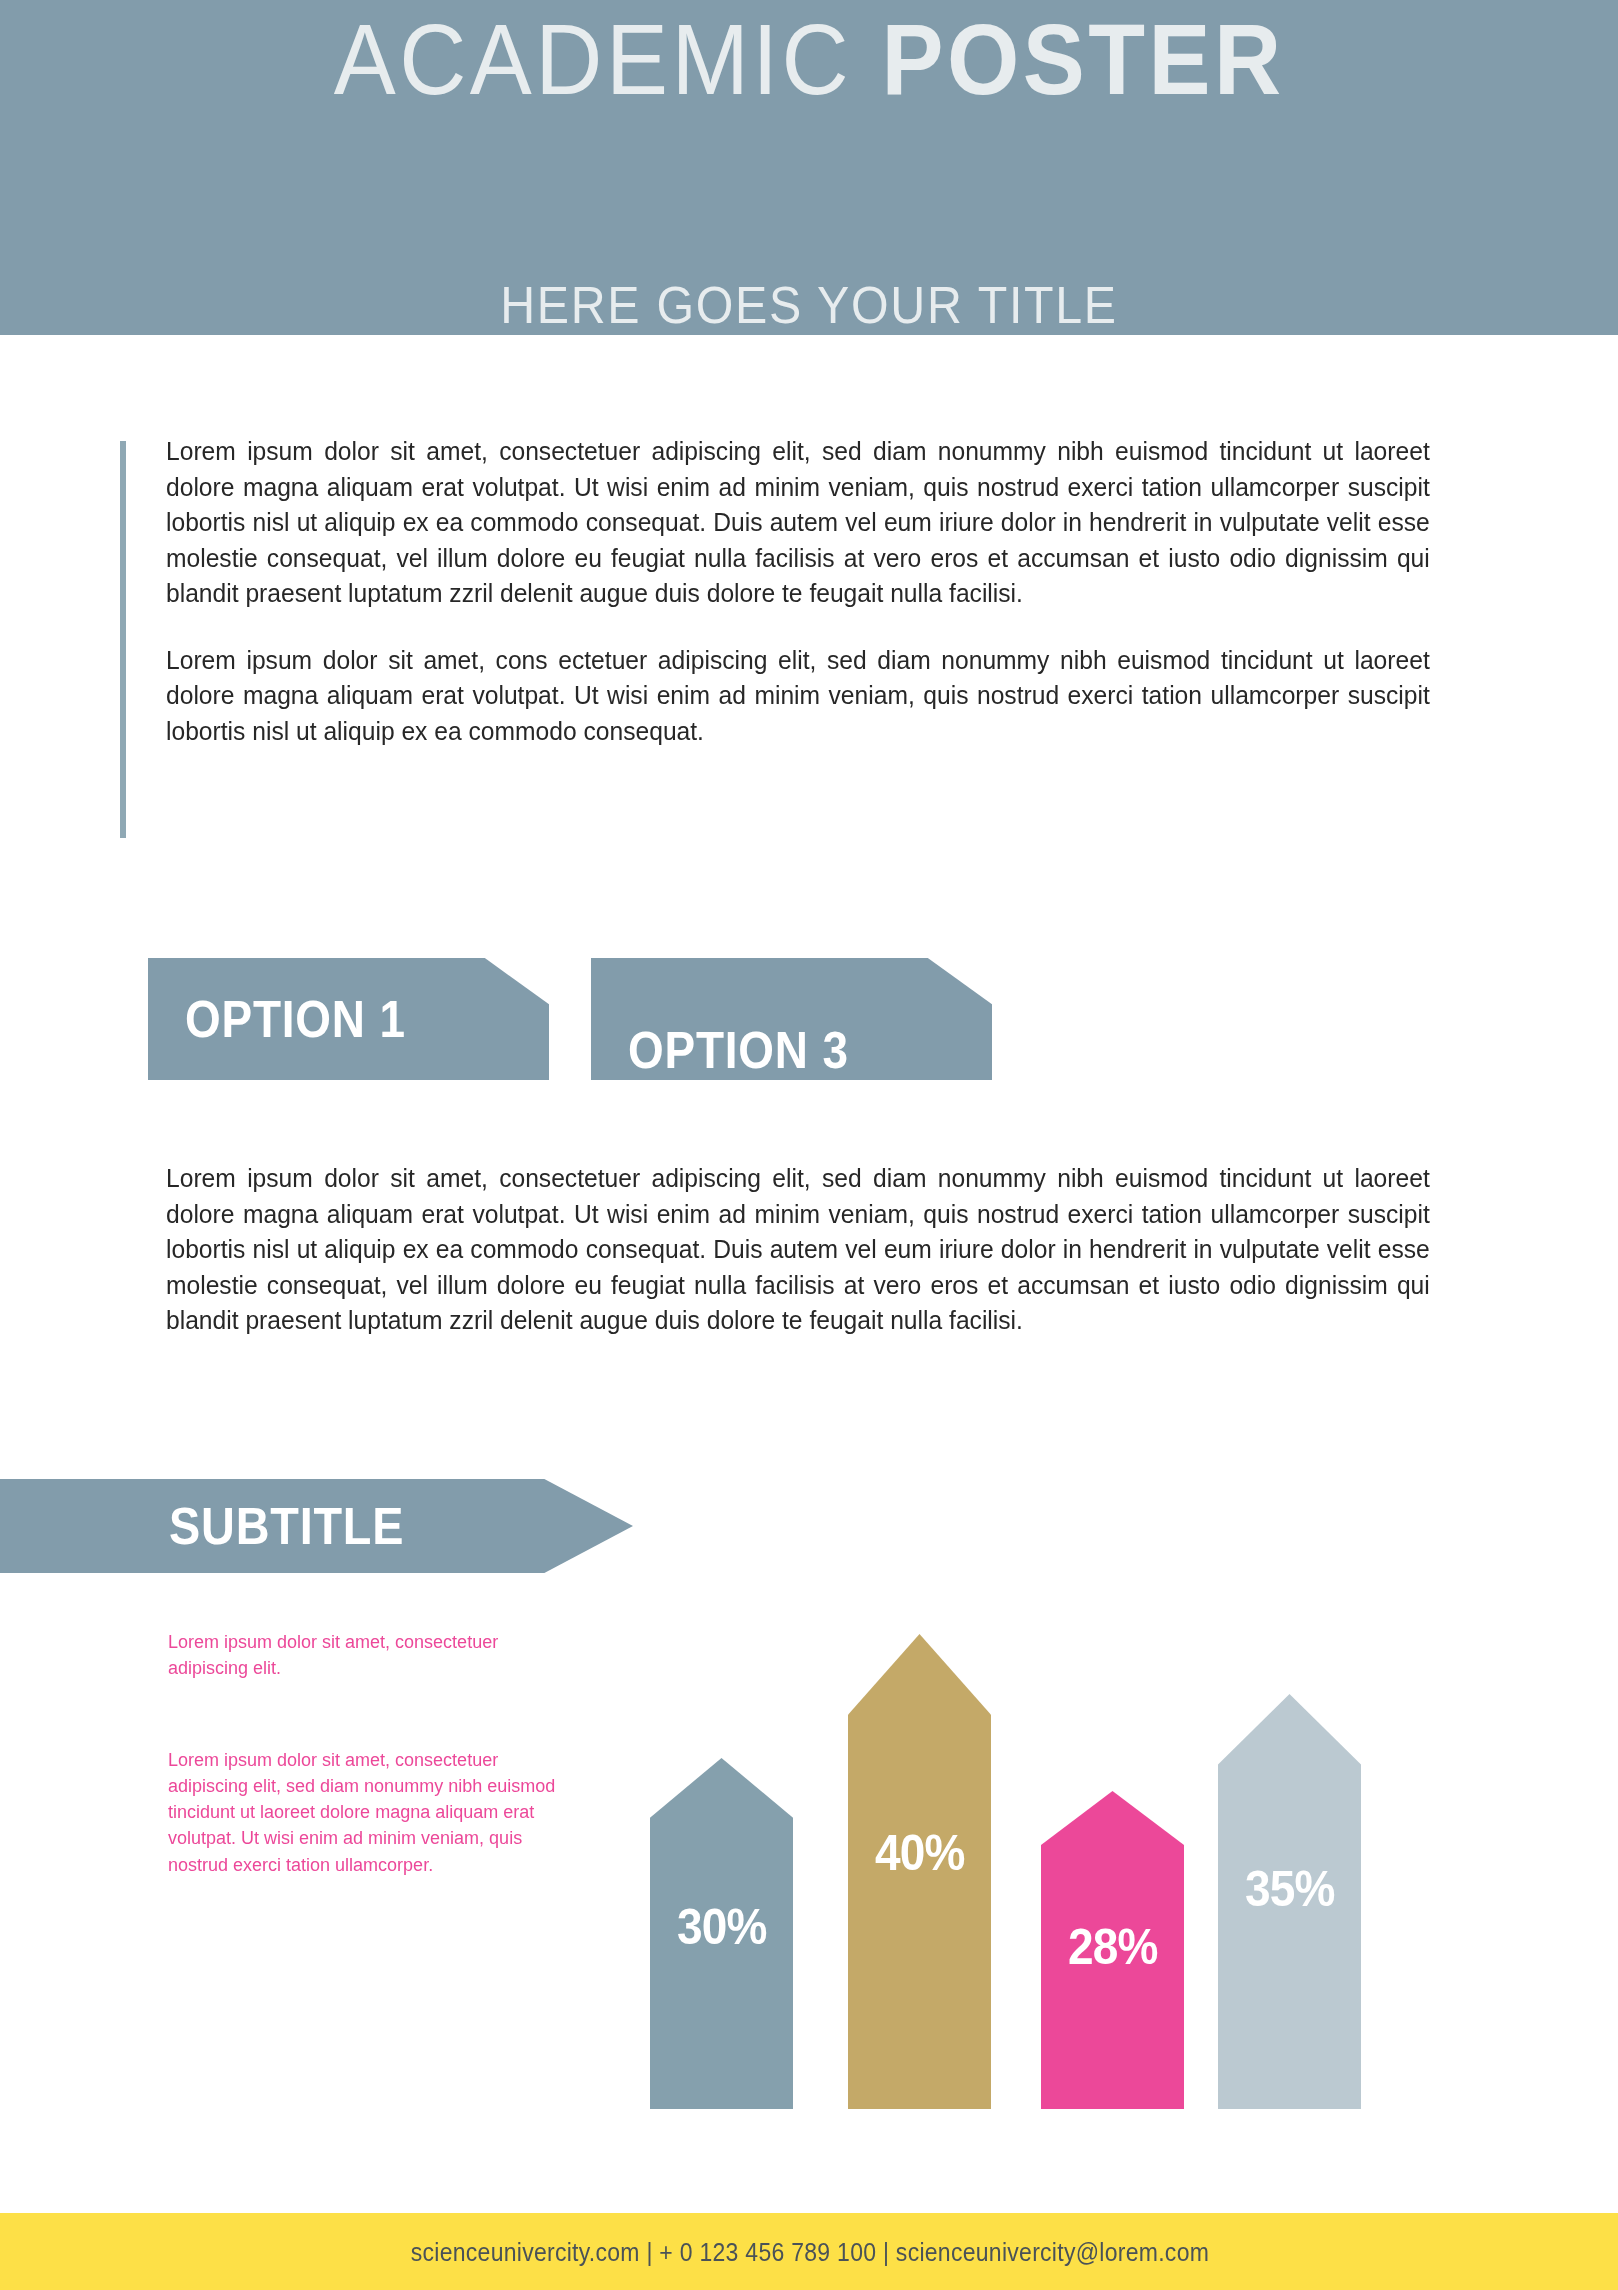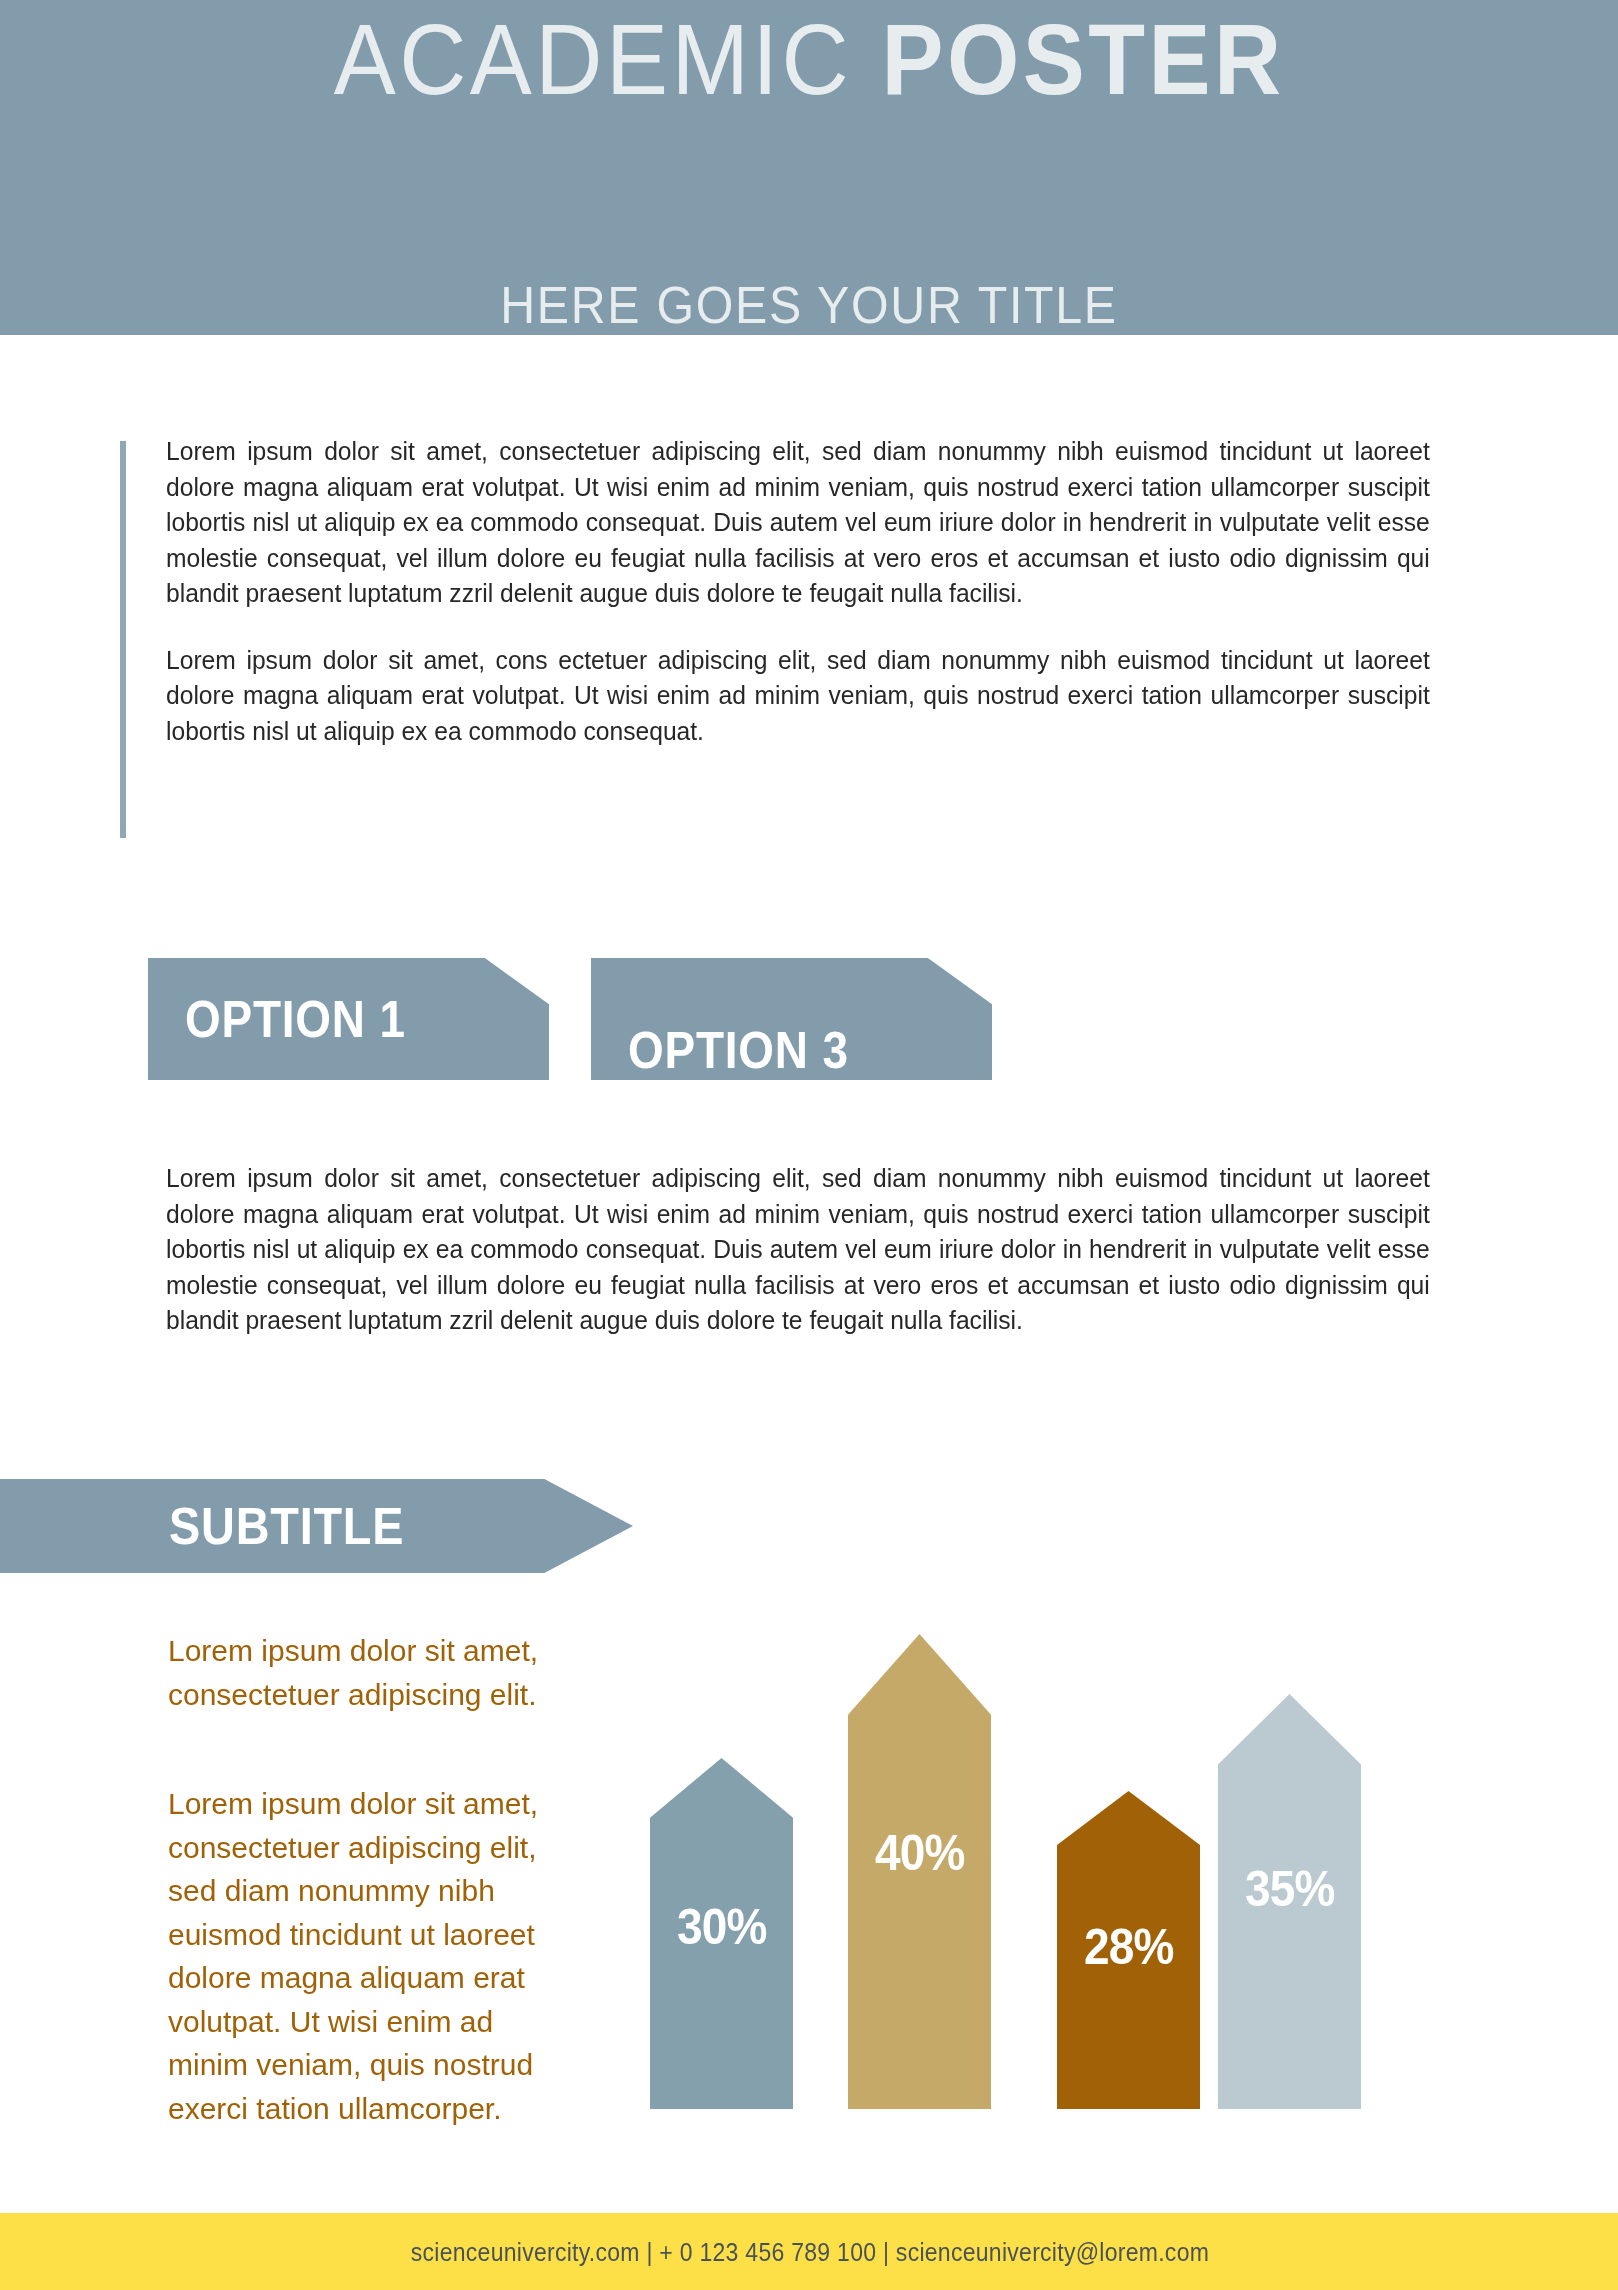--- a/index.html
+++ b/index.html
@@ -155,23 +155,23 @@
     width:1619px;
     height:480px;
   }
 
   .chart-side-text {
     position:absolute;
     left:168px; top:0;
     width:397px;
   }
   .side-para {
-    font-size:30px;
+    font-size:18px;
     line-height:1.45;
-    color:#a16207;
+    color:#ec4899;
     text-align:left;
     font-family:"Liberation Sans", sans-serif;
   }
   .side-para.second { margin-top:66px; }
 
   .chart-area {
     position:absolute;
     left:628px; top:0;
     width:812px;
     height:480px;
@@ -261,21 +261,21 @@
       <p class="side-para second">Lorem ipsum dolor sit amet, consectetuer adipiscing elit, sed diam nonummy nibh euismod tincidunt ut laoreet dolore magna aliquam erat volutpat. Ut wisi enim ad minim veniam, quis nostrud exerci tation ullamcorper.</p>
     </div>
 
     <div class="chart-area">
       <div class="arrow-bar" style="background: rgb(133, 160, 173); height: 351px; left: 22px;">
         <span class="arrow-value" style="margin-top: 140px;">30%</span>
       </div>
       <div class="arrow-bar" style="background: rgb(196, 169, 104); height: 475px; left: 220px;">
         <span class="arrow-value" style="margin-top: 190px;">40%</span>
       </div>
-      <div class="arrow-bar" style="background: #a16207; height: 318px; left: 413px; margin-left: 16px;">
+      <div class="arrow-bar" style="background: #ec4899; height: 318px; left: 413px;">
         <span class="arrow-value" style="margin-top: 127px;">28%</span>
       </div>
       <div class="arrow-bar" style="background: rgb(187, 201, 209); height: 415px; left: 590px;">
         <span class="arrow-value" style="margin-top: 166px;">35%</span>
       </div>
     </div>
 
   </div>
 
   <div class="footer" style="background: #fde047;">

